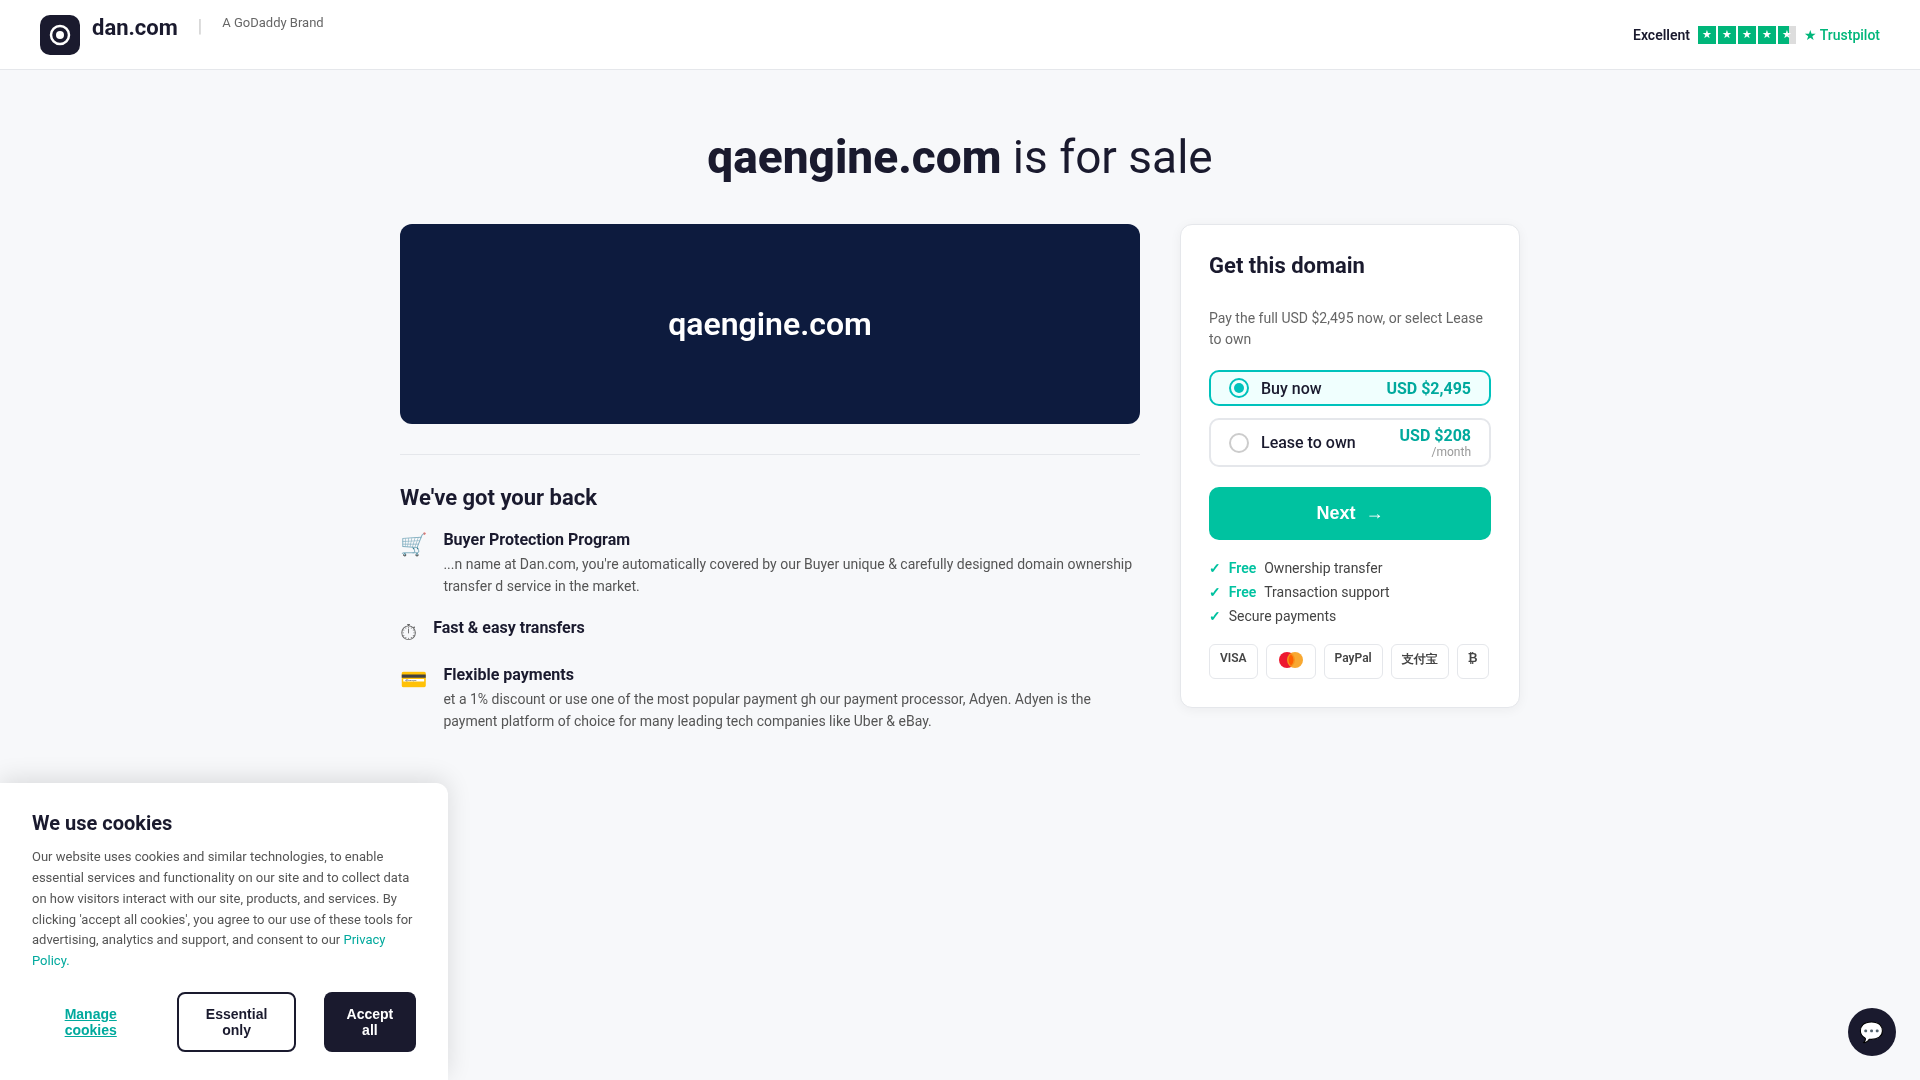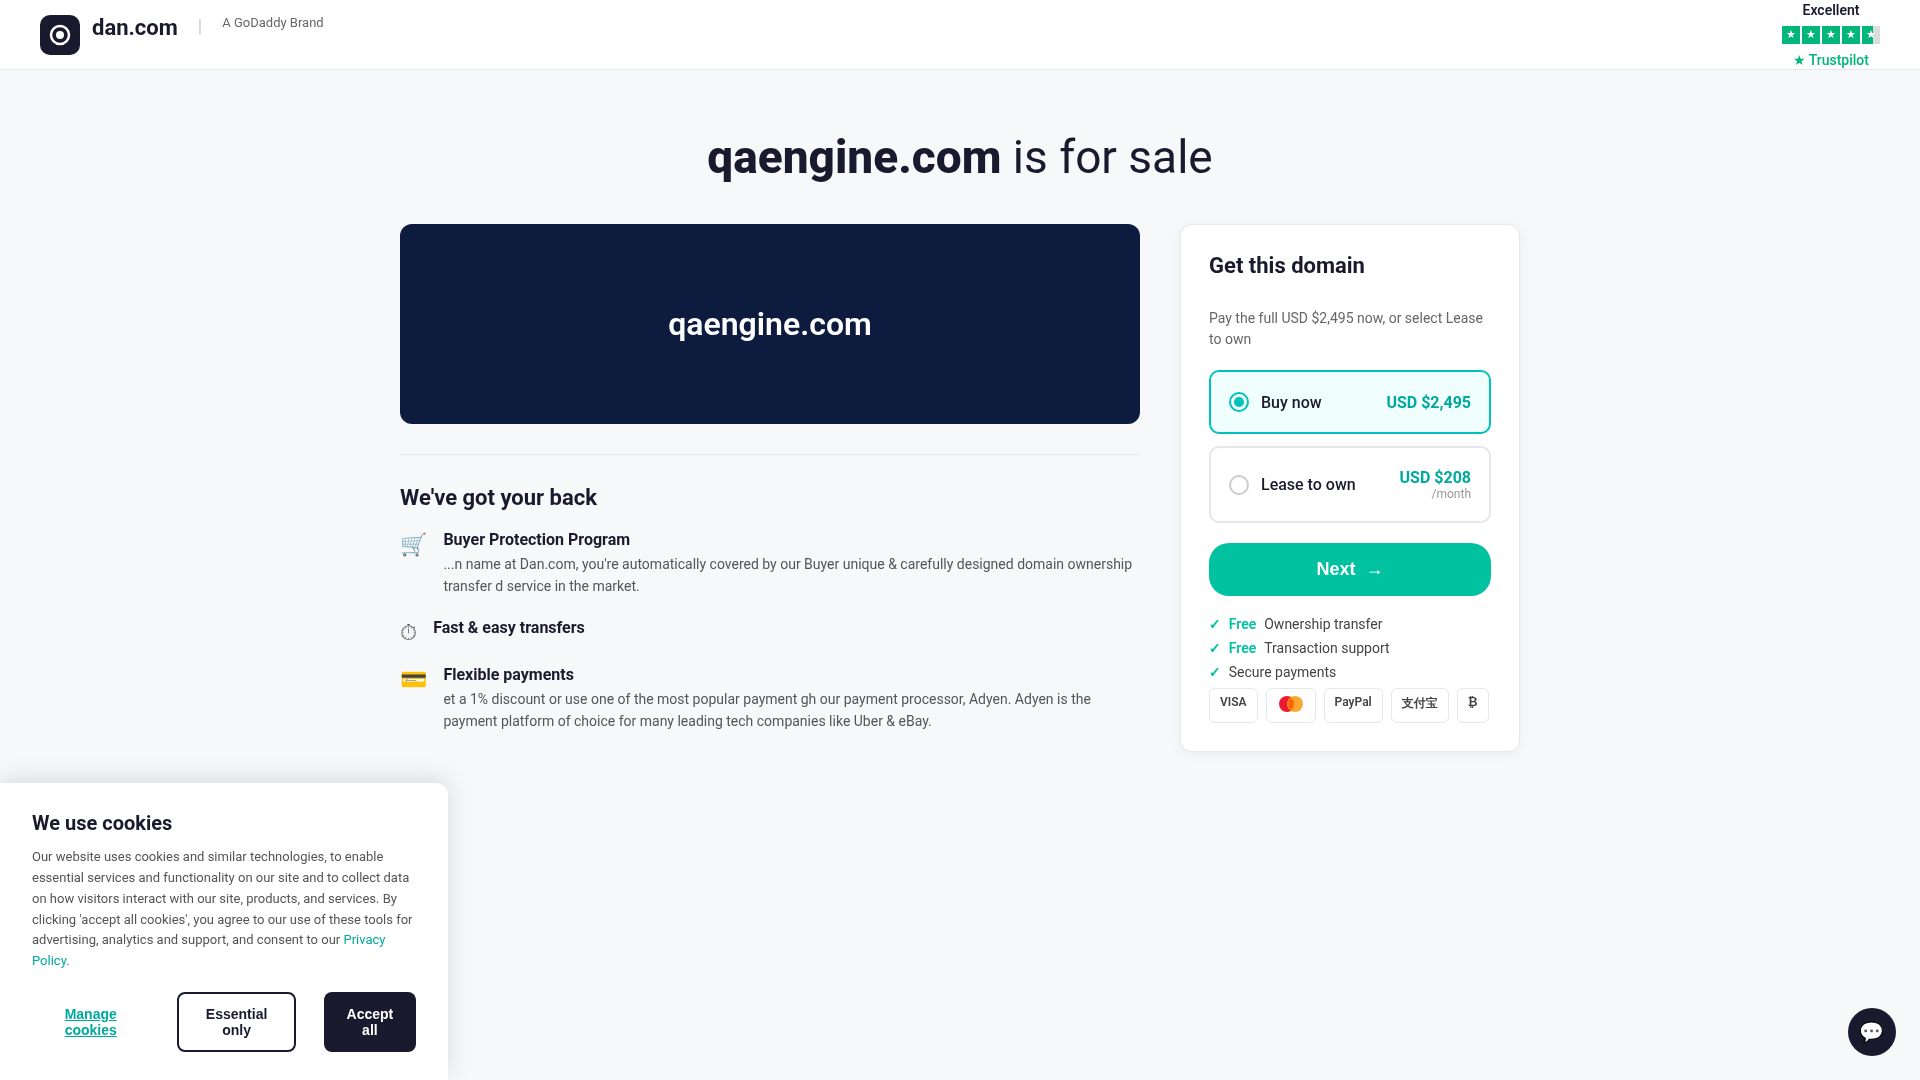--- a/index.html
+++ b/index.html
@@ -43,21 +43,20 @@
       font-size: 18px;
     }
     .godaddy-brand {
       font-size: 13px;
       color: #666;
     }
     .trustpilot-area {
       display: flex;
       align-items: center;
       gap: 8px;
-      flex-direction: column;
     }
     .trustpilot-text {
       font-size: 14px;
       font-weight: 600;
       color: #1a1a2e;
     }
     .trustpilot-stars {
       display: flex;
       gap: 2px;
     }
@@ -181,21 +180,21 @@
       color: #666;
       margin-bottom: 20px;
       line-height: 1.5;
       margin-top: 30px;
     }
 
     
     .option-item {
       border: 2px solid #e5e7eb;
       border-radius: 10px;
-      padding: 20px 18px;
+      padding: 6px 18px;
       display: flex;
       align-items: center;
       justify-content: space-between;
       margin-bottom: 12px;
       cursor: pointer;
     }
     .option-item.selected {
       border-color: #00c2bc;
       background: #f0fffe;
     }
@@ -238,21 +237,21 @@
       color: #999;
       text-align: right;
     }
 
     
     .next-button {
       width: 100%;
       background: #00c2a0;
       color: white;
       border: none;
-      border-radius: 20px;
+      border-radius: 10px;
       padding: 16px;
       font-size: 18px;
       font-weight: 600;
       cursor: pointer;
       display: flex;
       align-items: center;
       justify-content: center;
       gap: 10px;
       margin: 20px 0 20px 0;
     }
@@ -276,21 +275,21 @@
     }
     .free-badge {
       color: #00c2a0;
       font-weight: 600;
     }
 
     
     .payment-icons {
       display: flex;
       gap: 8px;
-      margin-top: 8px;
+      margin-top: 20px;
       flex-wrap: wrap;
     }
     .payment-icon {
       border: 1px solid #e5e7eb;
       border-radius: 6px;
       padding: 6px 10px;
       font-size: 12px;
       color: #444;
       font-weight: 600;
       background: white;

